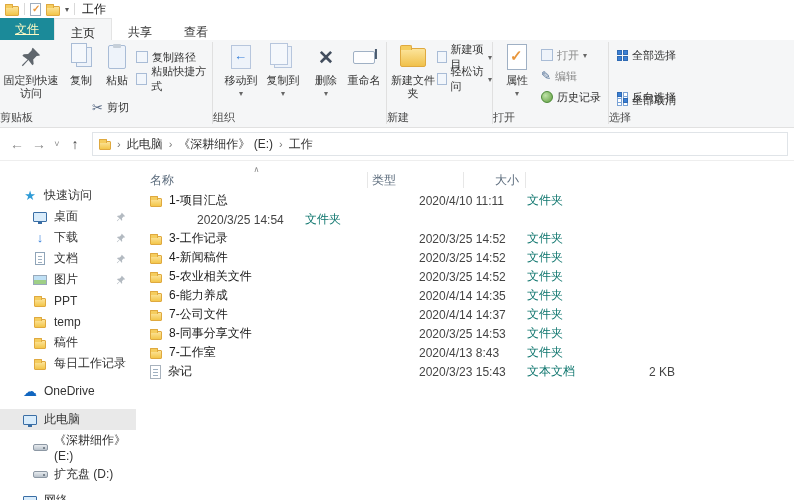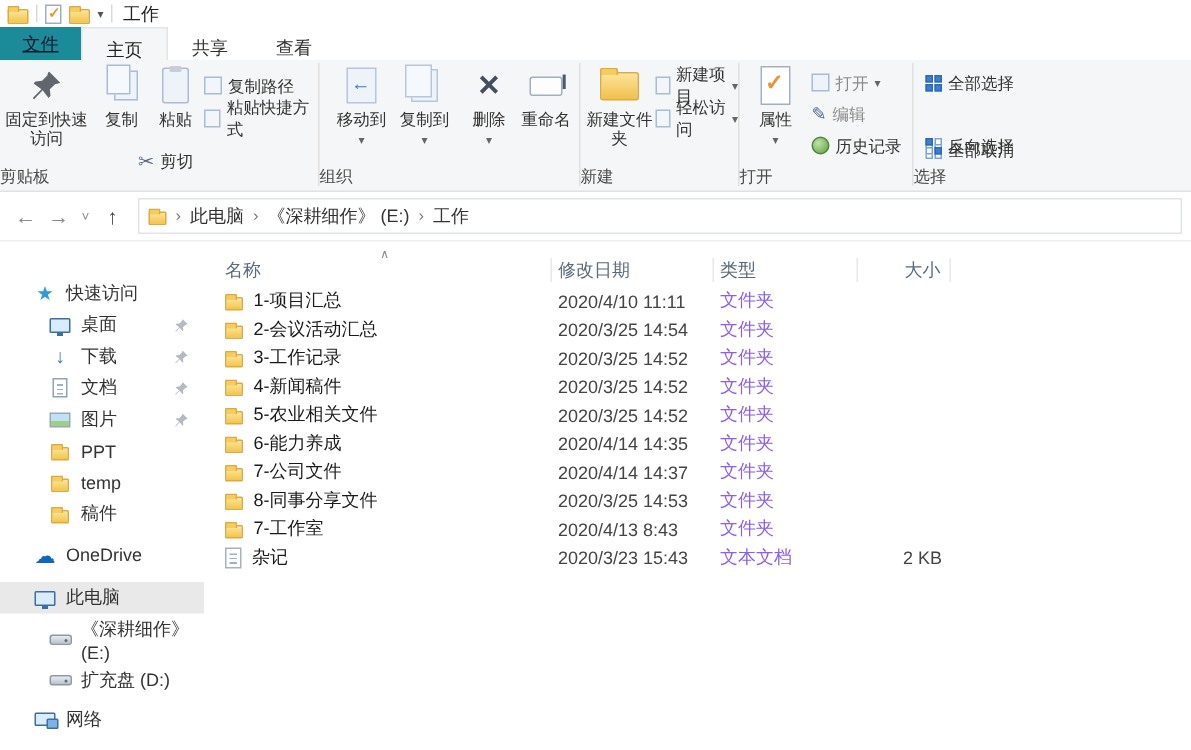--- a/index.html
+++ b/index.html
@@ -16,21 +16,21 @@
   .folder { position:relative; width:14px; height:10px; background:linear-gradient(#fce49b,#f3c64a); border:1px solid #dfa93f; border-radius:1px; margin-top:3px; }
   .folder::before { content:""; position:absolute; top:-3px; left:-1px; width:6px; height:3px; background:#f5cd5e; border:1px solid #dfa93f; border-bottom:none; border-radius:1px 1px 0 0; }
   .folder.small { width:12px; height:9px; }
 
   .qat-doc { position:relative; width:11px; height:13px; background:#fff; border:1px solid #9fae bf; border:1px solid #9faebf; }
   .qat-doc::after { content:"✓"; position:absolute; left:1px; top:-1px; color:#e8963c; font-size:10px; font-weight:bold; }
 
   
   .tabstrip { height:22px; display:flex; align-items:stretch; background:#fff; padding-left:0; }
   .tab { padding:14px 16px; display:flex; align-items:center; font-size:12px; color:#333; cursor:default; }
-  .tab-file { background:#1b8a99; color:#0f172a; padding:0 15px;text-decoration:underline; }
+  .tab-file { background:#1b8a99; color:#fef9c3; padding:0 15px;text-decoration:underline; }
   .tab-active { background:#f5f6f7; border:1px solid #e4e4e4; border-bottom:none; color:#222; }
 
   
   .ribbon { height:88px; background:#f5f6f7; border-bottom:1px solid #e1e1e1; display:flex; position:relative; }
   .rgroup { position:relative; height:100%; }
   .g-clipboard { width:212px; } .g-organize { width:173px; } .g-new { width:105px; } .g-open { width:115px; } .g-select { width:95px; }
   .gsep { width:1px; height:82px; background:#e0e0e0; margin-top:2px; }
   .glabel { position:absolute; bottom:2px; left:0; right:0; text-align:left; font-size:11px; color:#4a4a4a; }
 
   .bigbtn { position:absolute; top:2px; display:flex; flex-direction:column; align-items:center; text-align:center; font-size:11px; color:#333; line-height:13px; cursor:default; }
@@ -99,22 +99,22 @@
 
   
   .filepane { flex:1; padding:8px 0 0 10px; position:relative; }
   .fheader { display:flex; height:22px; align-items:center; color:#5b6b7c; font-size:12px; }
   .hcell { border-right:1px solid #e7e7e7; padding-left:4px; height:16px; display:flex; align-items:center; position:relative; cursor:default; }
   .h-name { width:222px; } .h-date { width:108px; } .h-type { width:96px; } .h-size { width:62px; justify-content:flex-end; padding-right:6px; }
   .sortcaret { position:absolute; top:-7px; left:50%; transform:translateX(-50%); font-size:8px; color:#888; }
   .frow { display:flex; height:19px; align-items:center; font-size:12px; cursor:default; }
   .cell { padding-left:4px; overflow:hidden; white-space:nowrap; }
   .c-name { width:222px; display:flex; align-items:center; gap:7px; color:#1a1a1a; }
-  .c-date { width:108px; color:#444; }
-  .c-type { width:96px; color:#8b5cf6;font-family:Liberation Serif, serif; }
+  .c-date { width:108px; color:#444;margin-left:47px; }
+  .c-type { width:96px; color:#0f766e;font-family:Liberation Serif, serif; }
   .c-size { width:62px; color:#444; text-align:right; padding-right:6px; }
   .ficon-doc { position:relative; width:11px; height:14px; background:#fff; border:1px solid #a8b2bd; flex:none; }
   .ficon-doc::before { content:""; position:absolute; left:2px; right:2px; top:3px; height:8px; background:repeating-linear-gradient(to bottom,#9fb0c0 0 1px,transparent 1px 3px); }
   .flist-icon { flex:none; }
 </style>
 </head>
 <body>
 
 <div>
 
@@ -353,20 +353,26 @@
             <span class="folder small"></span>
           </span>
         <span>temp</span>
       </div>
       <div class="side-item lvl1">
         <span class="si-icon">
             <span class="folder small"></span>
           </span>
         <span>稿件</span>
       </div>
+      <div class="side-item lvl1">
+        <span class="si-icon">
+            <span class="folder small"></span>
+          </span>
+        <span>每日工作记录</span>
+      </div>
       <div class="side-item mt6">
         <span class="si-icon cloud">☁</span>
         <span>OneDrive</span>
       </div>
       <div class="side-item sel mt8">
         <span class="si-icon">
             <span class="ic-monitor"></span>
           </span>
         <span>此电脑</span>
       </div>
@@ -388,46 +394,39 @@
           </span>
         <span>网络</span>
       </div>
     </div>
 
     <div class="filepane">
       <div class="fheader">
         <div class="hcell h-name">
           <span>名称</span>
           <span class="sortcaret">∧</span>
-        </div>
-        <div class="hcell h-date">
-          <span>修改日期</span>
         </div>
         <div class="hcell h-type">
           <span>类型</span>
         </div>
         <div class="hcell h-size">
           <span>大小</span>
         </div>
       </div>
 
       <div class="frow">
         <span class="cell c-name">
             <span class="folder small flist-icon"></span>
             <span>1-项目汇总</span>
           </span>
         <span class="cell c-date">2020/4/10 11:11</span>
         <span class="cell c-type">文件夹</span>
         <span class="cell c-size"></span>
       </div>
       <div class="frow">
-        <span class="cell c-name">
-            <span class="folder small flist-icon"></span>
-            <span>2-会议活动汇总</span>
-          </span>
         <span class="cell c-date">2020/3/25 14:54</span>
         <span class="cell c-type">文件夹</span>
         <span class="cell c-size"></span>
       </div>
       <div class="frow">
         <span class="cell c-name">
             <span class="folder small flist-icon"></span>
             <span>3-工作记录</span>
           </span>
         <span class="cell c-date">2020/3/25 14:52</span>

